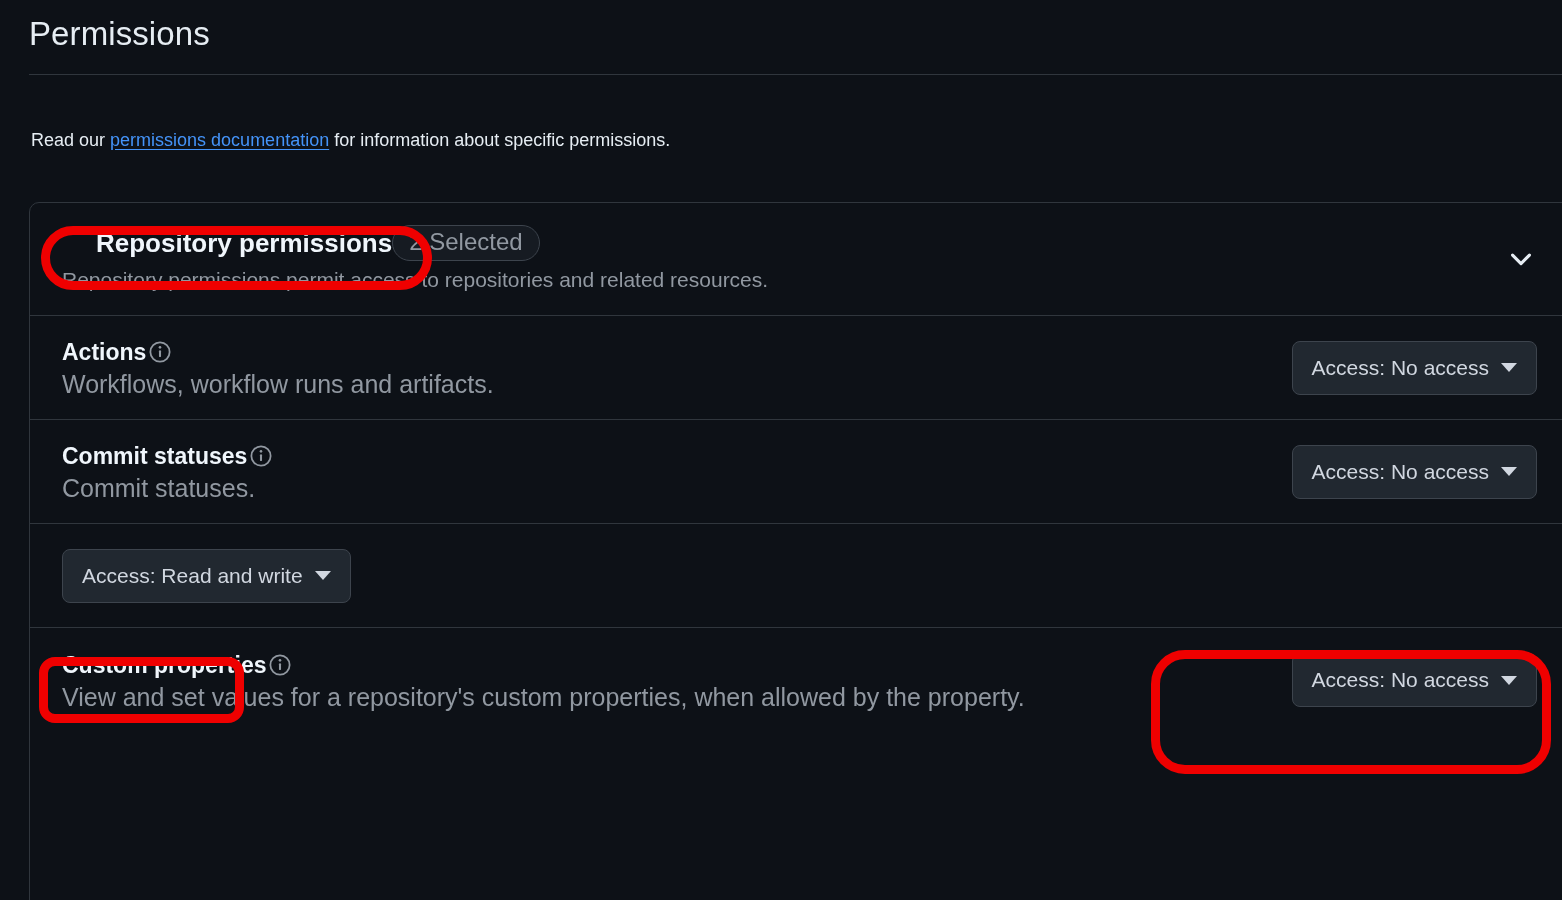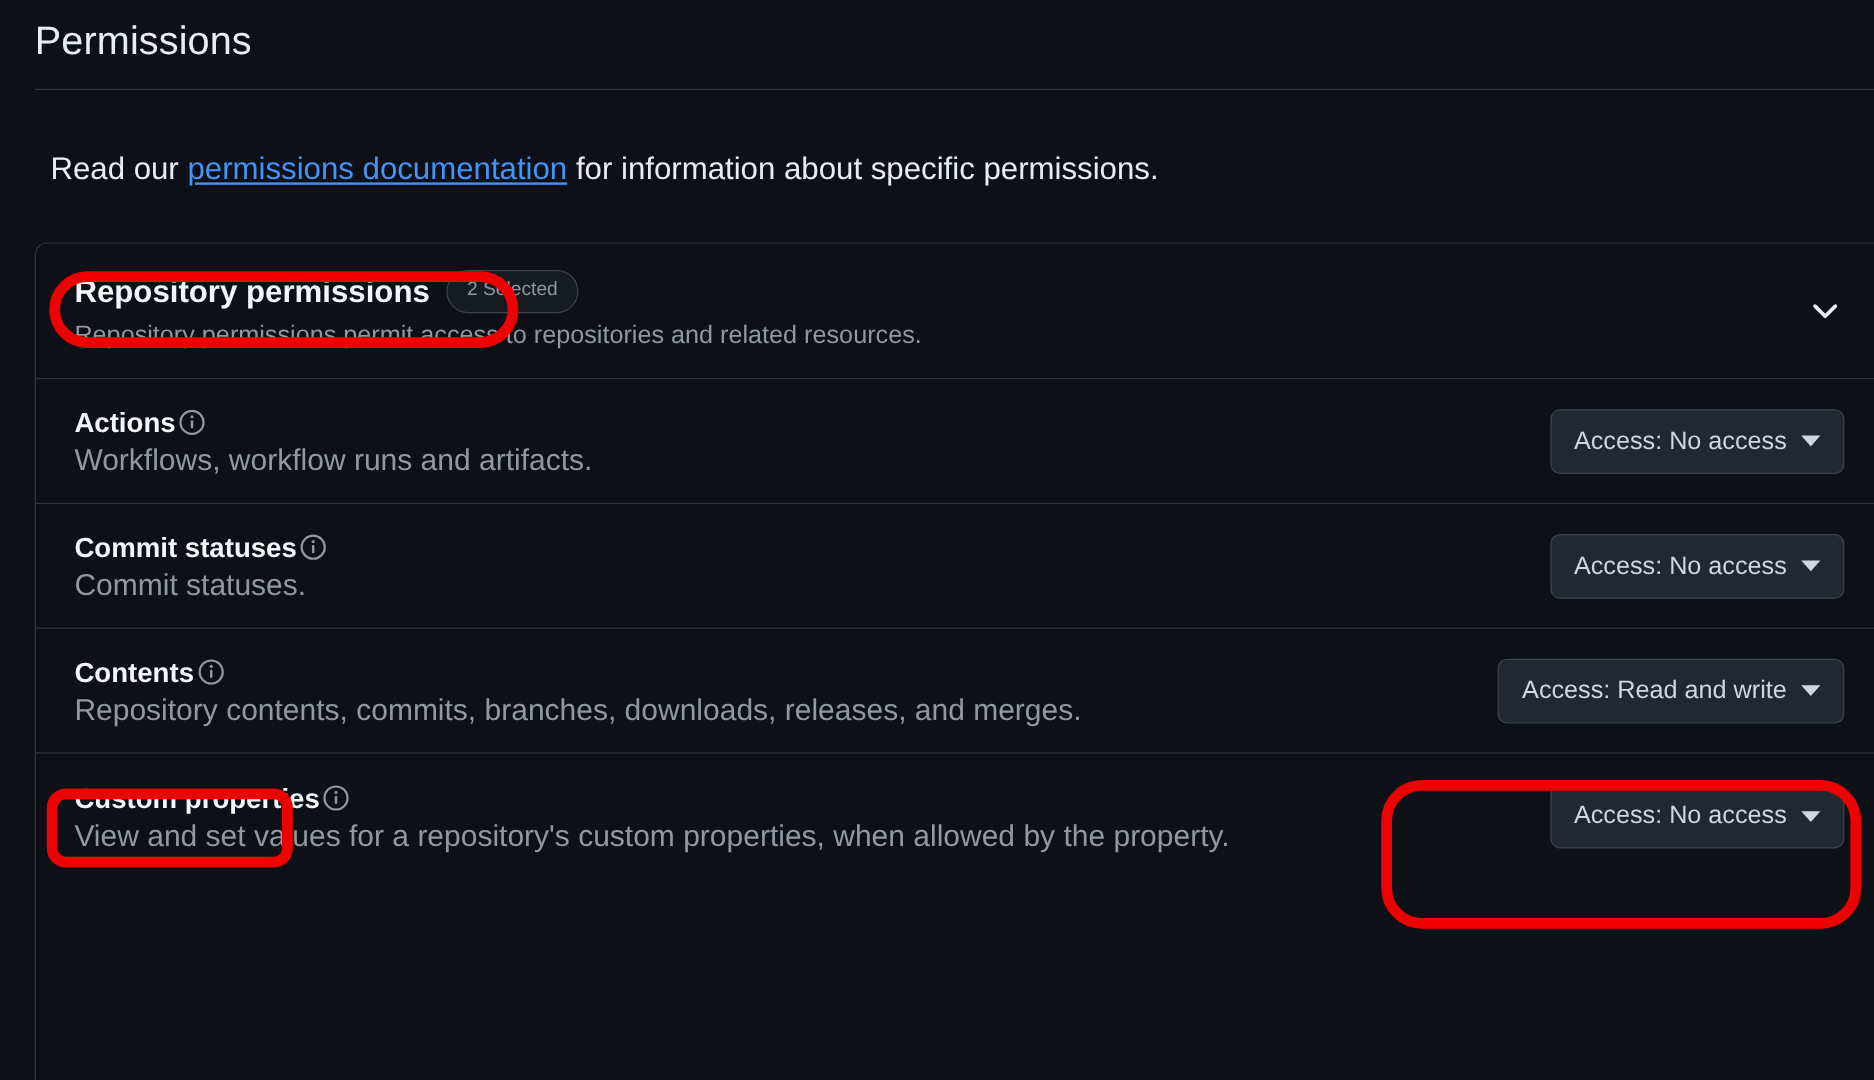--- a/index.html
+++ b/index.html
@@ -29,22 +29,22 @@
   }
   .head-rule {
     margin-top: 20px;
     height: 1px;
     background: #30363d;
     width: 100%;
   }
 
   
   .intro {
-    margin: 35px 0 0 42px;
-    font-size: 26px;
+    margin: 35px 0 0 31px;
+    font-size: 18px;
     line-height: 28px;
     color: #e6edf3;
   }
   .intro a {
     color: #4493f8;
     text-decoration: underline;
     text-underline-offset: 3px;
   }
 
   
@@ -61,30 +61,30 @@
   }
 
   .section-head {
     position: relative;
     padding: 22px 28px 22px 32px;
     border-bottom: 1px solid #30363d;
   }
   .section-head-row {
     display: flex;
     align-items: center;
-    gap: 14px;
+    margin-left: 34px;
   }
   .section-title {
     font-size: 26px;
     font-weight: 700;
     color: #f0f6fc;
     line-height: 32px;
   }
   .counter-badge {
-    font-size: 16px;
+    font-size: 24px;
     line-height: 24px;
     color: #9198a1;
     border: 1px solid #3d444d;
     border-radius: 20px;
     padding: 4px 16px 6px;
     background: #161b22;
     text-align: center;
   }
   .section-desc {
     margin-top: 5px;
@@ -245,31 +245,20 @@
       </div>
       <div class="perm-desc">Commit statuses.</div>
     </div>
     <button class="access-btn">
       <span>Access: No access</span>
       <span class="caret"></span>
     </button>
   </div>
 
   <div class="perm-row">
-    <div class="perm-left">
-      <div class="perm-name-row">
-        <span class="perm-name">Contents</span>
-        <svg class="info-icon" viewBox="0 0 16 16" fill="none" aria-hidden="true">
-          <circle cx="8" cy="8" r="7" stroke="currentColor" stroke-width="1.3"></circle>
-          <circle cx="8" cy="4.6" r="0.95" fill="currentColor"></circle>
-          <rect x="7.25" y="6.7" width="1.5" height="5" rx="0.7" fill="currentColor"></rect>
-        </svg>
-      </div>
-      <div class="perm-desc">Repository contents, commits, branches, downloads, releases, and merges.</div>
-    </div>
     <button class="access-btn">
       <span>Access: Read and write</span>
       <span class="caret"></span>
     </button>
   </div>
 
   <div class="perm-row">
     <div class="perm-left">
       <div class="perm-name-row">
         <span class="perm-name">Custom properties</span>

